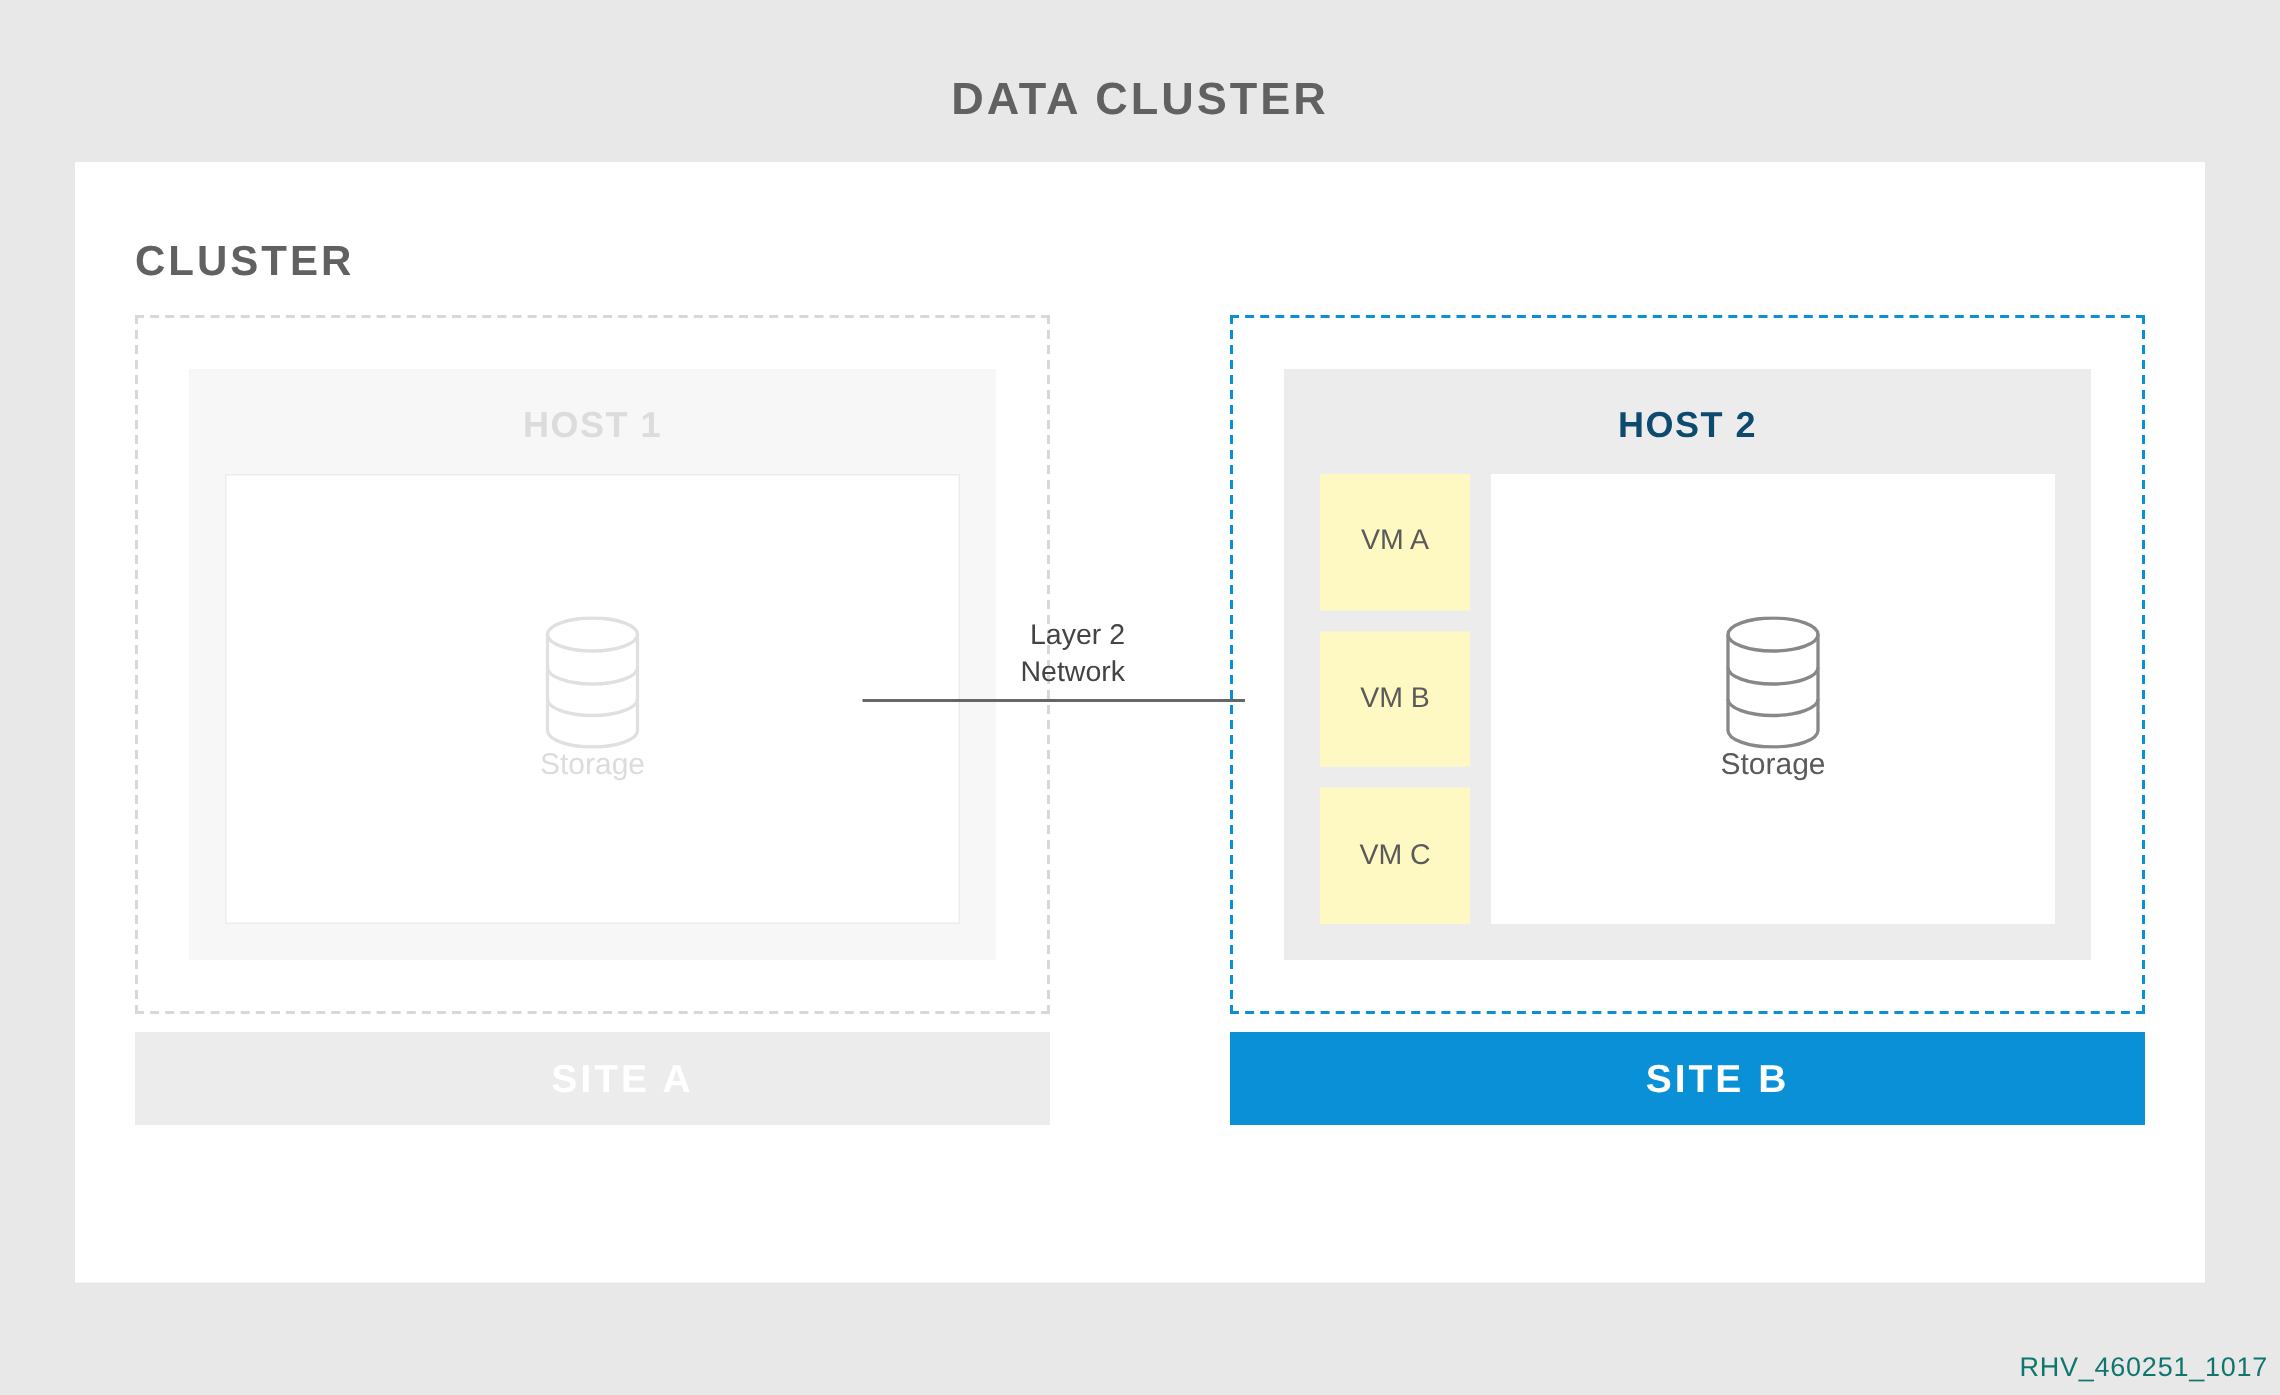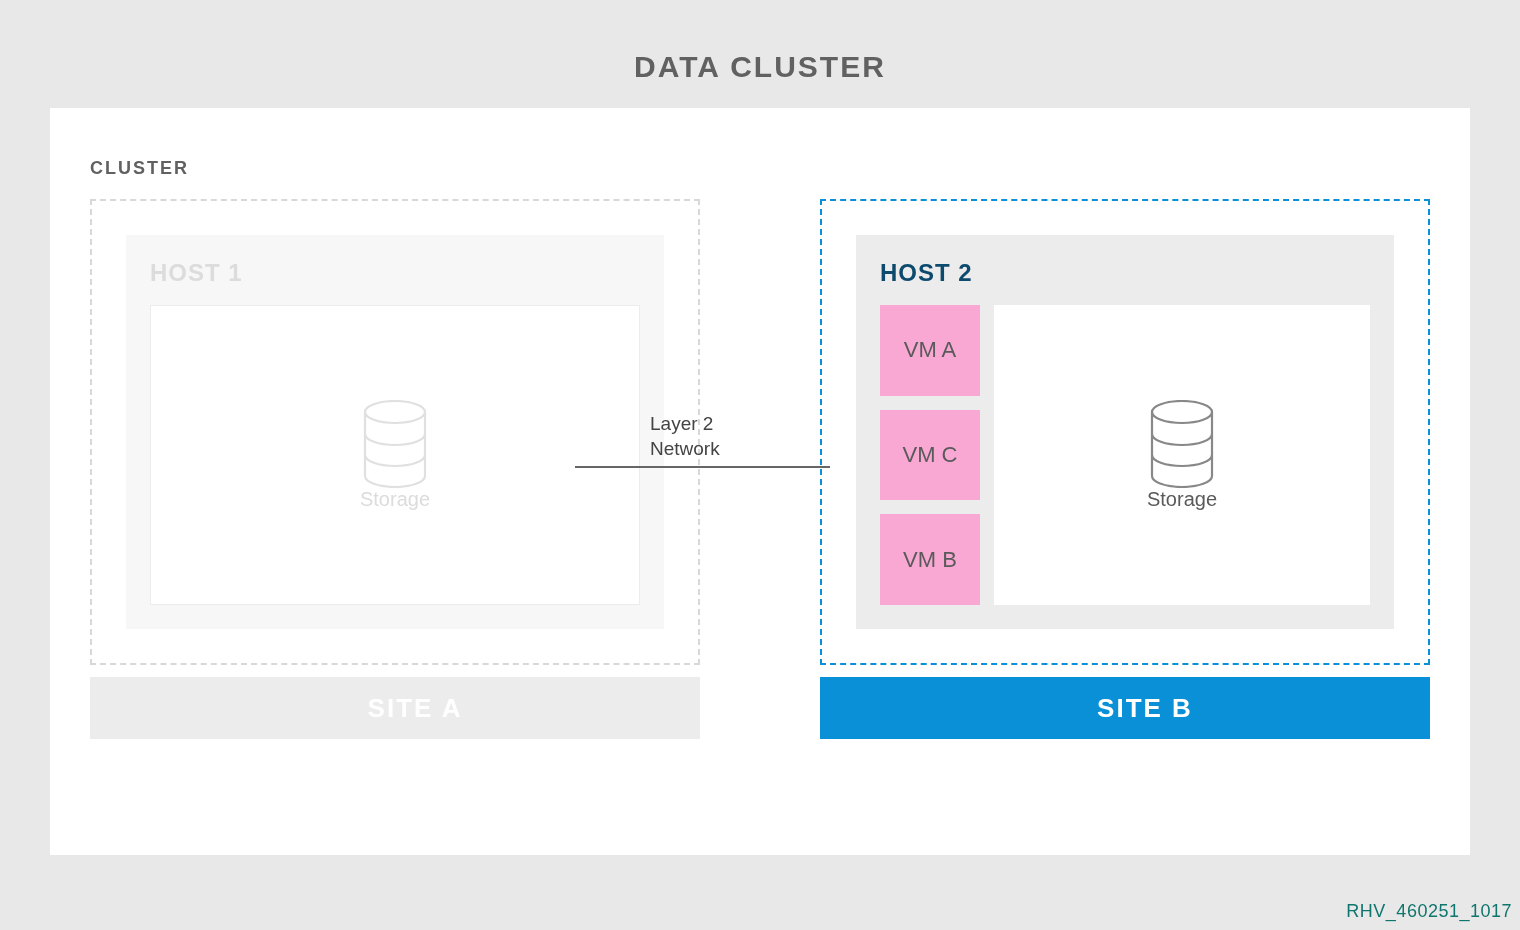--- a/index.html
+++ b/index.html
@@ -23,21 +23,21 @@
     .cluster-container {
       position: absolute;
       left: 50px;
       right: 50px;
       top: 108px;
       bottom: 75px;
       background: #fff;
       padding: 50px 40px 30px 40px;
     }
     .cluster-title {
-      font-size: 18px;
+      font-size: 28px;
       font-weight: 600;
       letter-spacing: 2px;
       color: #616161;
       margin-bottom: 20px;
     }
     .sites-row {
       display: flex;
       justify-content: space-between;
       gap: 120px;
       height: 540px;
@@ -66,20 +66,21 @@
       margin-top: 12px;
       padding-left: 40px;
     }
     .site-a .site-footer { background: #ececec; color: #fff; }
     .site-b .site-footer { background: #0a90d6; color: #fff; }
     .host-box {
       background: #ececec;
       height: 100%;
       padding: 24px 24px 24px 24px;
       position: relative;
+      text-align: center;
     }
     .site-a .host-box { background: #f7f7f7; }
     .host-title {
       font-size: 24px;
       font-weight: 600;
       letter-spacing: 1px;
       color: #0c4a6e;
       margin-bottom: 18px;
     }
     .site-a .host-title { color: #dcdcdc; }
@@ -90,25 +91,25 @@
       gap: 14px;
     }
     .vm-col {
       display: flex;
       flex-direction: column;
       gap: 14px;
       width: 100px;
     }
     .vm-tile {
       flex: 1;
-      background: #f9a8d4;
+      background: #fef9c3;
       display: flex;
       align-items: center;
       justify-content: center;
-      font-size: 22px;
+      font-size: 19px;
       color: #5a5a5a;
     }
     .storage-box {
       flex: 1;
       background: #fff;
       display: flex;
       flex-direction: column;
       align-items: center;
       justify-content: center;
     }
@@ -129,21 +130,21 @@
       width: 255px;
       height: 2px;
       background: #666;
     }
     .connector-label {
       position: absolute;
       left: 650px;
       top: 412px;
       font-size: 19px;
       color: #444;
-      text-align: left;
+      text-align: right;
       line-height: 1.3;
       width: 100px;
     }
     .doc-id {
       position: absolute;
       right: 8px;
       bottom: 8px;
       font-size: 18px;
       color: #0f766e;
       letter-spacing: 0.5px;
@@ -180,22 +181,22 @@
       <div class="site-footer">SITE A</div>
     </div>
 
     <div class="site site-b">
       <div class="site-body">
         <div class="host-box">
           <div class="host-title">HOST 2</div>
           <div class="host-inner">
             <div class="vm-col">
               <div class="vm-tile">VM A</div>
+              <div class="vm-tile">VM B</div>
               <div class="vm-tile">VM C</div>
-              <div class="vm-tile">VM B</div>
             </div>
             <div class="storage-box">
               <svg class="db-icon" viewBox="0 0 72 88">
                 <ellipse cx="36" cy="12" rx="30" ry="11"></ellipse>
                 <path d="M 6 12 L 6 76 A 30 11 0 0 0 66 76 L 66 12"></path>
                 <path d="M 6 34 A 30 11 0 0 0 66 34"></path>
                 <path d="M 6 55 A 30 11 0 0 0 66 55"></path>
               </svg>
               <div class="storage-label">Storage</div>
             </div>

